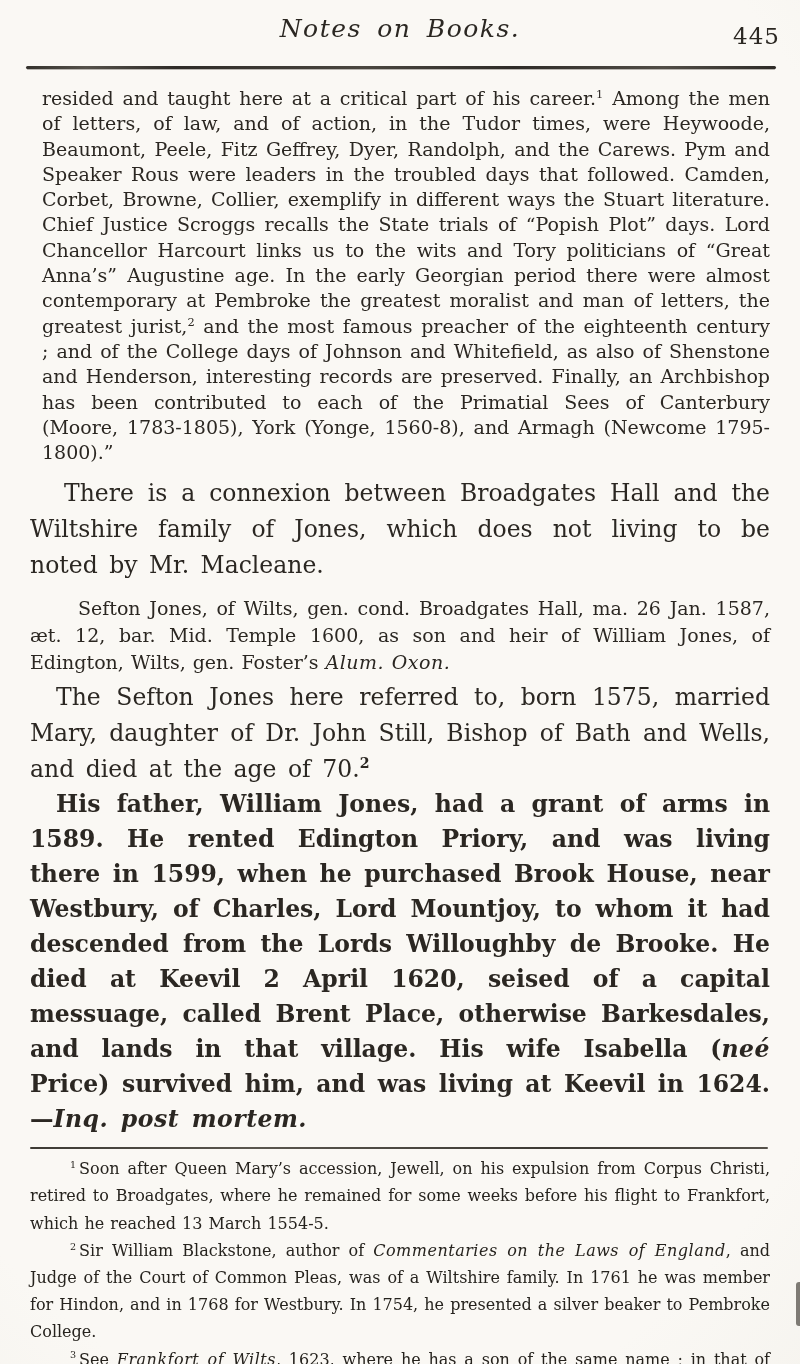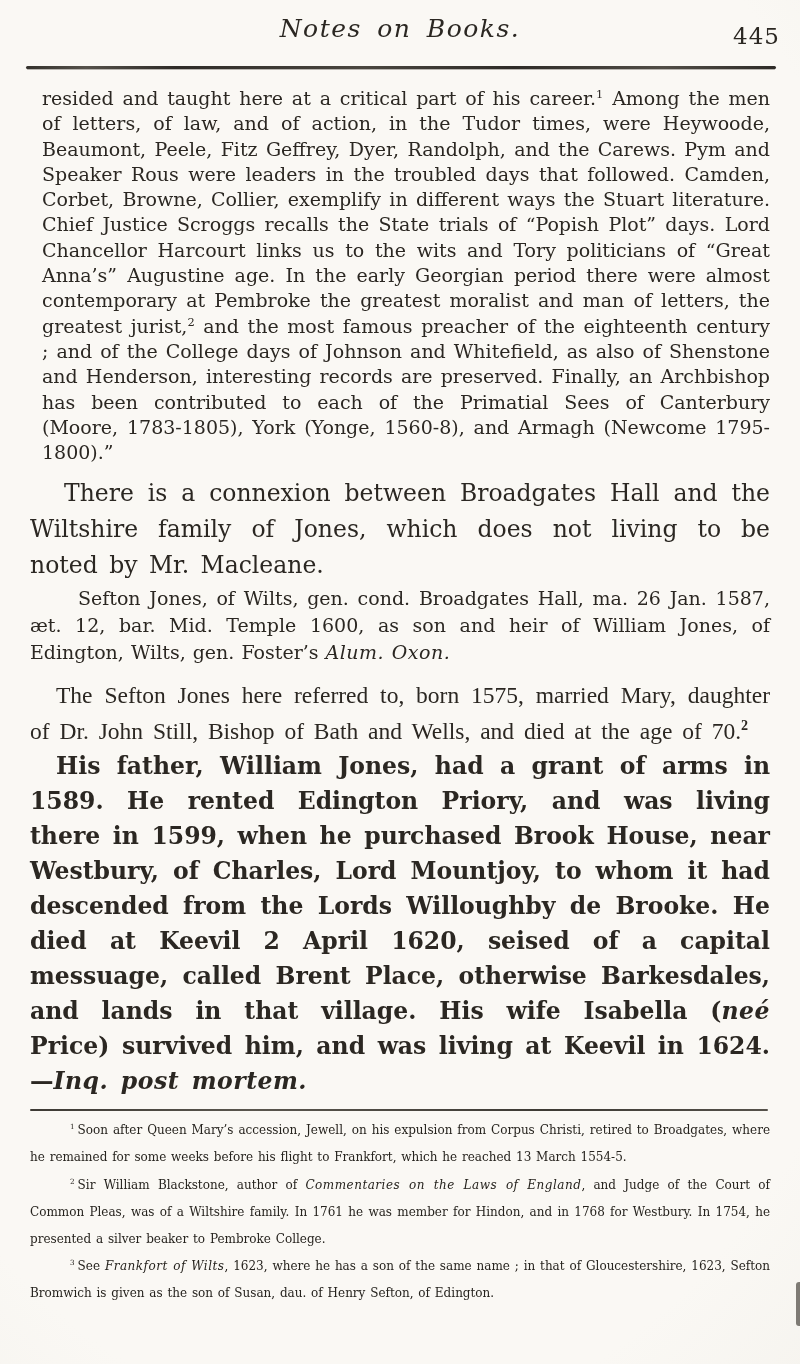--- a/index.html
+++ b/index.html
@@ -41,31 +41,31 @@
   .content { margin: 0 30px; }
   p { margin: 0; text-align: justify; }
   sup { font-size: 60%; line-height: 0; vertical-align: super; letter-spacing: 0; }
   sup.b { font-weight: bold; }
   i { letter-spacing: 0.5px; }
 
   .t-md  { font-size: 19px;   line-height: 25.3px; margin-top: 17px; word-spacing: 1.5px; margin-left: 12px; }
   .t-lg  { font-size: 23.5px; line-height: 36px;   word-spacing: 4px; }
   .t-sm  { font-size: 19px;   line-height: 26.6px; word-spacing: 1px; }
   .p-connexion { margin-top: 10px; text-indent: 34px; }
-  .p-citation  { margin-top: 2px;  text-indent: 48px; }
-  .p-sefton    { margin-top: 12px;  text-indent: 26px; font-family: Liberation Serif, serif; }
+  .p-citation  { margin-top: 12px;  text-indent: 48px; }
+  .p-sefton    { margin-top: 4px;  text-indent: 26px; }
   .p-father    { margin-top: 0;  text-indent: 26px; line-height: 35px; font-weight: bold; }
 
   .fn-rule {
     height: 2px;
     margin: 10px 32px 6px 30px;
     background: linear-gradient(90deg,#3d3a34, #5a564e 30%, #3d3a34 70%, #55514a);
     border-radius: 1px;
   }
-  .fn { font-size: 12px; line-height: 27.2px; text-indent: 40px; word-spacing: 1px; color: #26231e; }
+  .fn { font-size: 16px; line-height: 27.2px; text-indent: 40px; word-spacing: 1px; color: #26231e; }
   .fn sup { margin-right: 3px; }
 
   .edge-mark {
     position: absolute;
     right: 0; top: 1282px;
     width: 4px; height: 44px;
     background: #4a463f;
     border-radius: 3px 0 0 3px;
     opacity: 0.7;
   }

